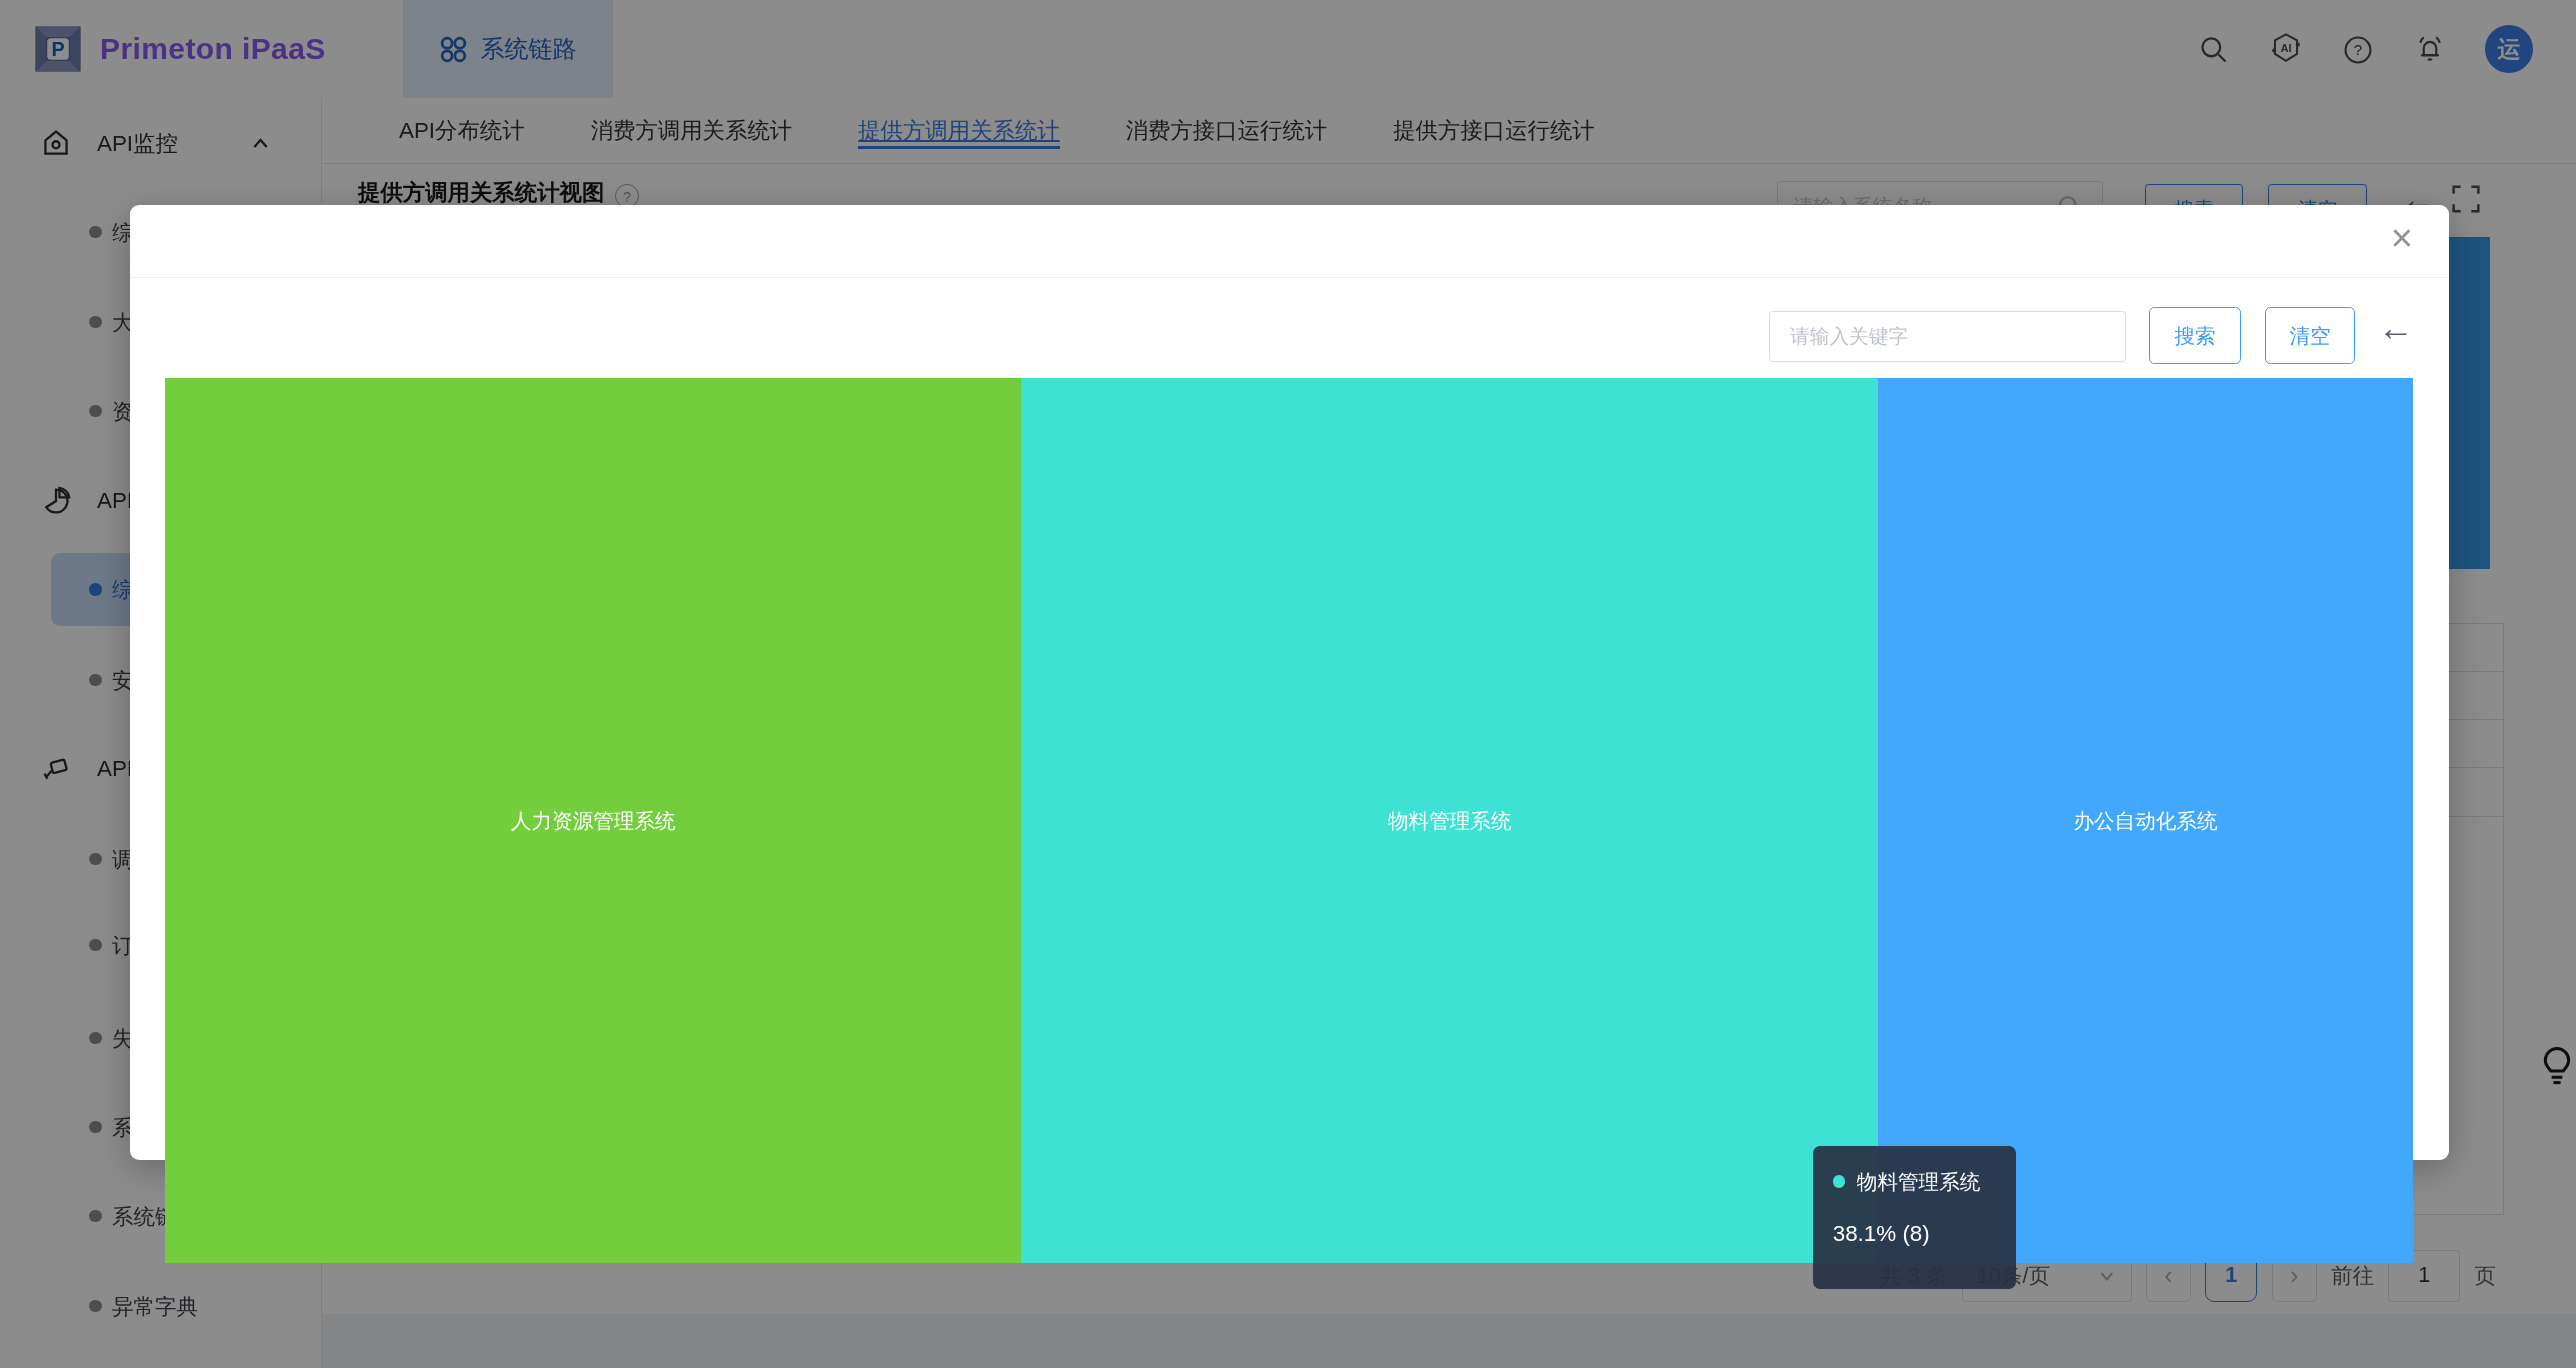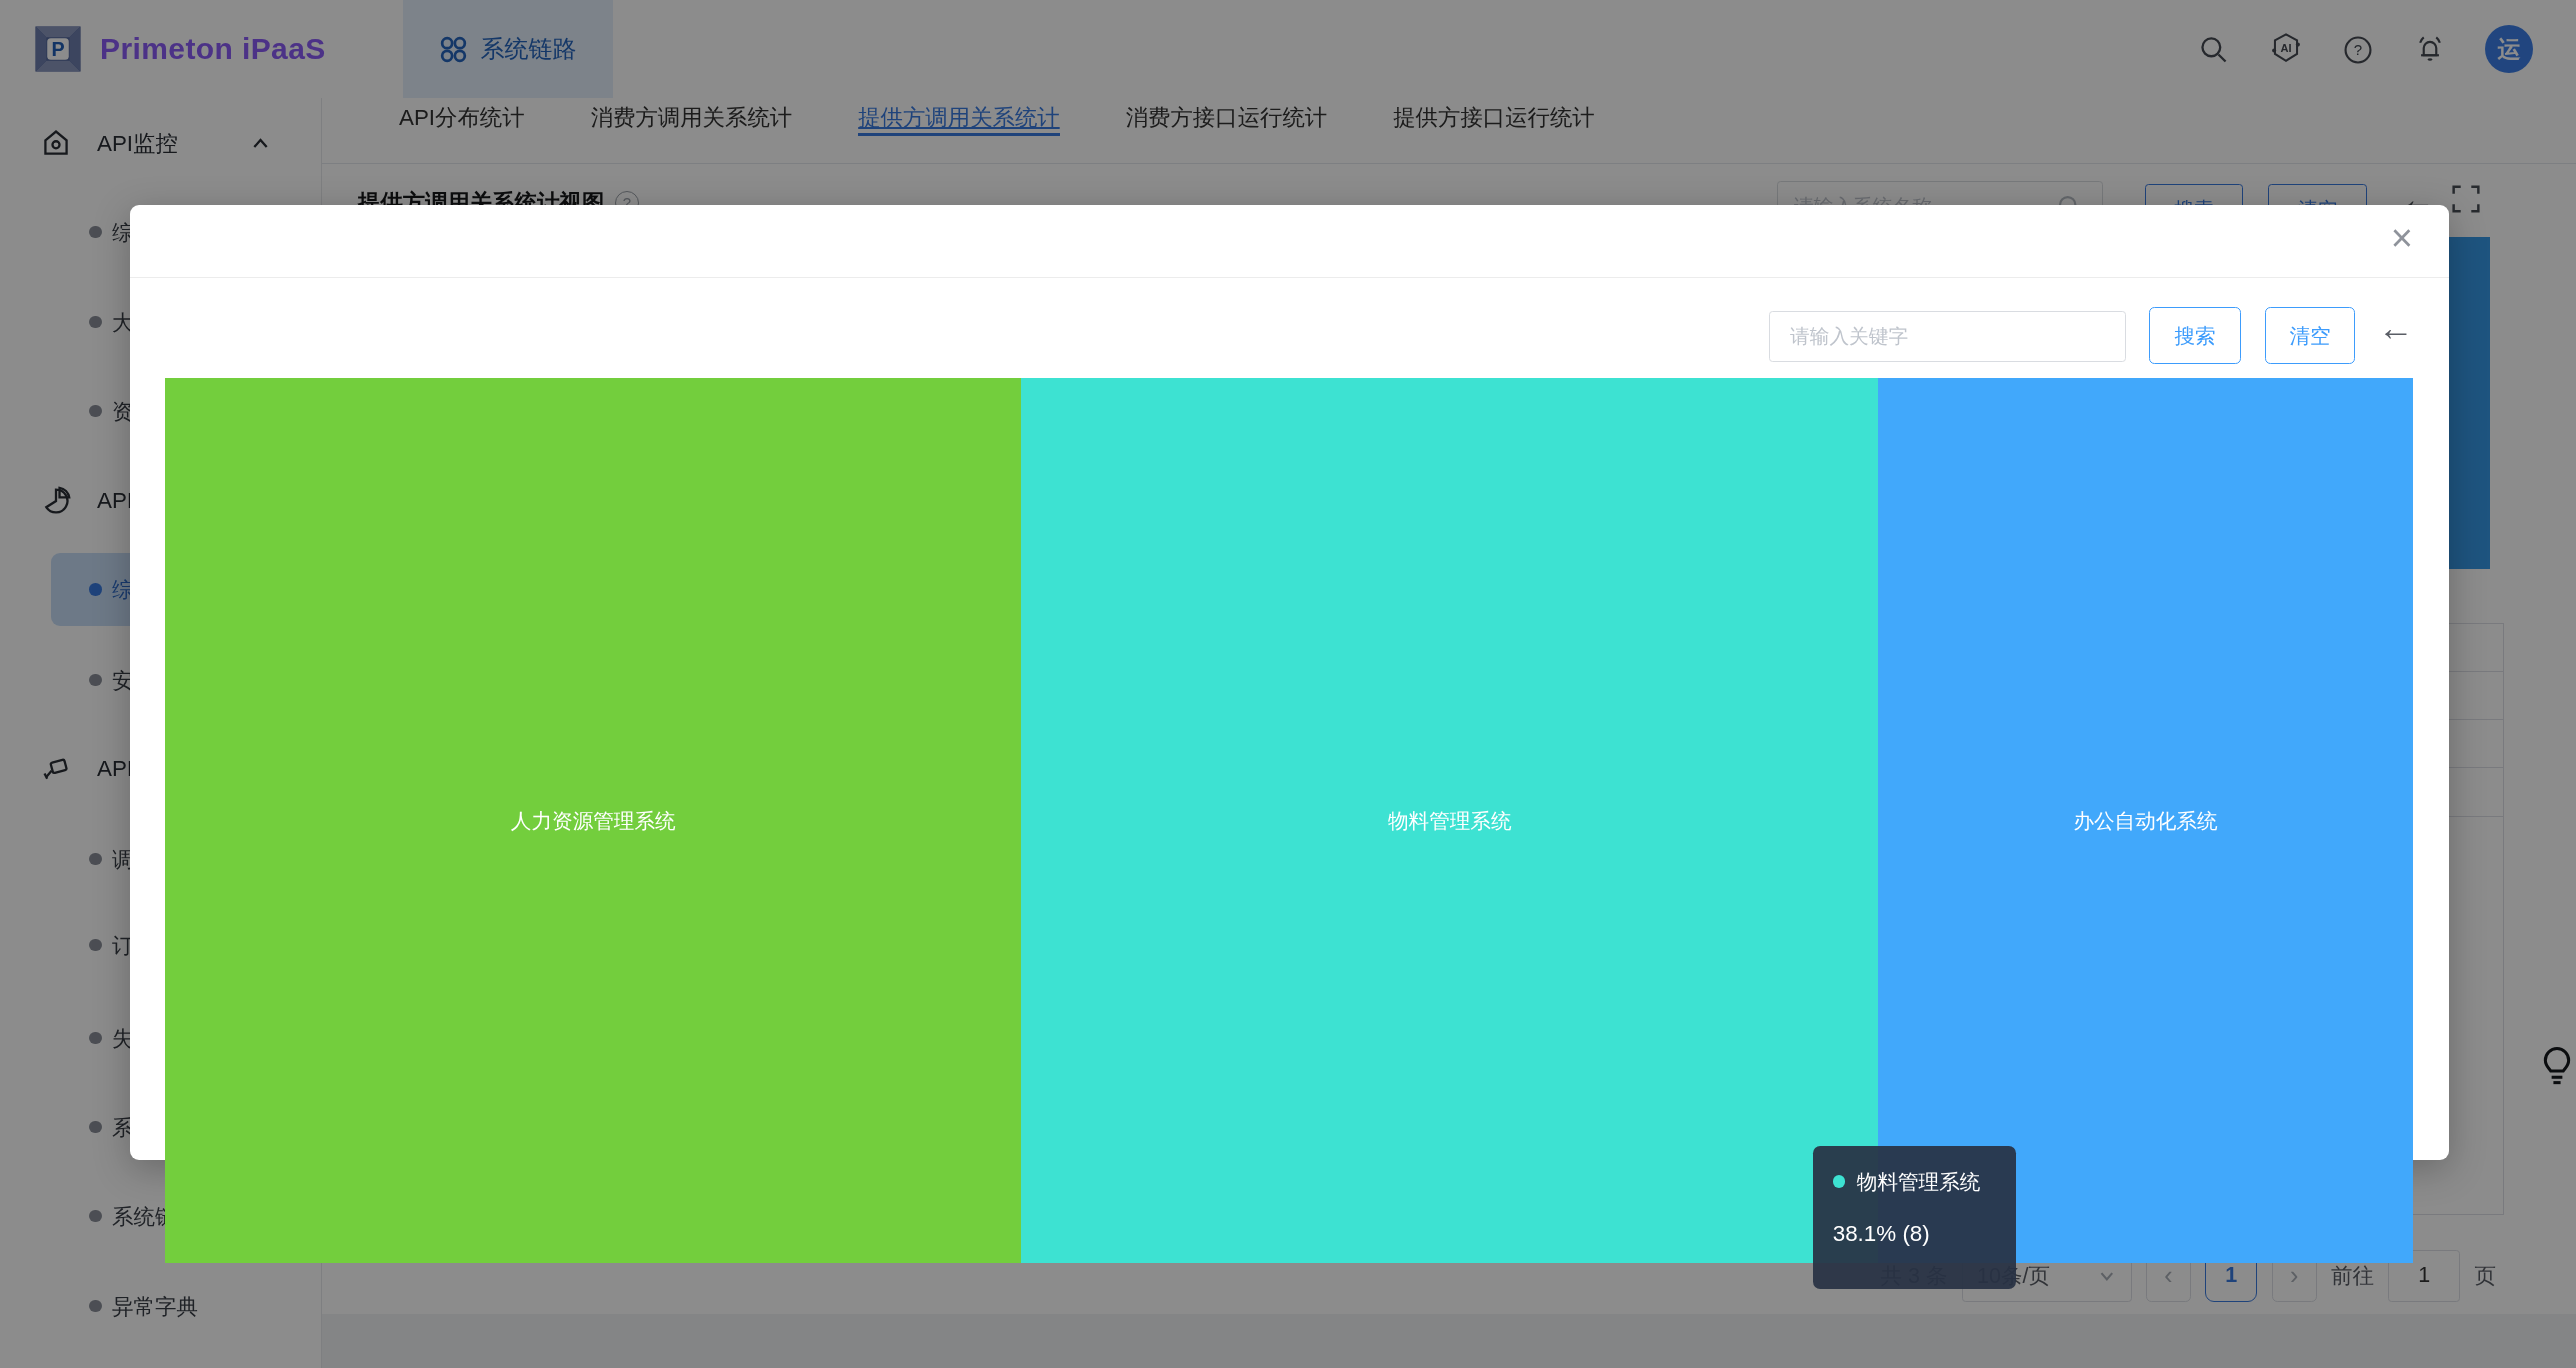--- a/index.html
+++ b/index.html
@@ -24,26 +24,26 @@
   .side-row .gicon { position:absolute; left:41px; width:30px; height:30px; }
   .side-row .glabel { position:absolute; left:97px; white-space:nowrap; overflow:hidden; }
   .side-row .caret { position:absolute; left:249px; width:23px; height:23px; }
   .side-row .bullet { position:absolute; left:89px; width:12.5px; height:12.5px; border-radius:50%; background:#8a8f99; }
   .side-row .ilabel { position:absolute; left:112px; font-size:21.5px; color:#3a3f47; white-space:nowrap; overflow:hidden; }
   .side-sel { position:absolute; left:51px; width:264px; height:73px; background:#c7ddf6; border-radius:9px; display:flex; align-items:center; }
   .side-sel .bullet { position:absolute; left:38px; width:12.5px; height:12.5px; border-radius:50%; background:#3a7be0; }
   .side-sel .ilabel { position:absolute; left:61px; font-size:21.5px; color:#2f6bc9; }
 
   .main { position:absolute; left:322px; top:98px; width:2254px; height:1270px; z-index:1; }
-  .tabsbar { position:absolute; left:0; top:0; width:2254px; height:66px; background:#fff; border-bottom:0.9px solid #e4e7ed; display:flex; align-items:flex-start; gap:66px; padding-left:77px; }
+  .tabsbar { position:absolute; left:0; top:0; width:2254px; height:66px; background:#fff; border-bottom:0.9px solid #e4e7ed; display:flex; align-items:center; gap:66px; padding-left:77px; }
   .tab { display:flex; align-items:center; font-size:22.4px; color:#333; border-bottom:3.6px solid transparent; padding-top:3.6px; cursor:pointer; white-space:nowrap; }
   .tab.active { color:#3a7be0; border-bottom-color:#3a7be0;text-decoration:underline; }
 
   .card { position:absolute; left:0; top:66px; width:2254px; height:1150px; background:#fff; }
-  .page-title { position:absolute; left:36px; top:23px; font-size:22.4px; font-weight:bold; color:#17181a; display:flex; align-items:center; gap:10.7px; }
+  .page-title { position:absolute; left:36px; top:13px; font-size:22.4px; font-weight:bold; color:#17181a; display:flex; align-items:flex-end; gap:10.7px; }
   .info-badge { width:24px; height:24px; border-radius:50%; border:1.8px solid #9aa0a8; color:#9aa0a8; font-size:15px; display:flex; align-items:center; justify-content:center; font-weight:normal; }
   .pg-input { position:absolute; left:1455px; top:17px; width:326px; height:51px; border:0.9px solid #d9dce1; border-radius:3.6px; background:#fff; font-size:19.7px; padding:0 50px 0 16px; color:#333; }
   .pg-input::placeholder, .m-input::placeholder { color:#bfc4cc; }
   .pg-search-icon { position:absolute; left:1734px; top:29px; width:27px; height:27px; }
   .btn-outline { position:absolute; height:51px; border:0.9px solid #3a7be0; border-radius:3.6px; background:#fff; color:#3a7be0; font-size:19.7px; display:flex; align-items:center; justify-content:center; cursor:pointer; }
   .pg-back { position:absolute; left:2079px; top:16px; font-size:34px; color:#4a4f57; }
   .pg-full { position:absolute; left:2129px; top:19.7px; width:30px; height:30px; }
   .bg-bar { position:absolute; left:2049px; top:73px; width:119px; height:332px; background:#389ae8; }
   .bg-table { position:absolute; left:54px; top:459px; width:2128px; height:592px; border:0.9px solid #dcdfe6; }
   .bg-table .hline { position:absolute; left:0; width:100%; height:0.9px; background:#dcdfe6; }

